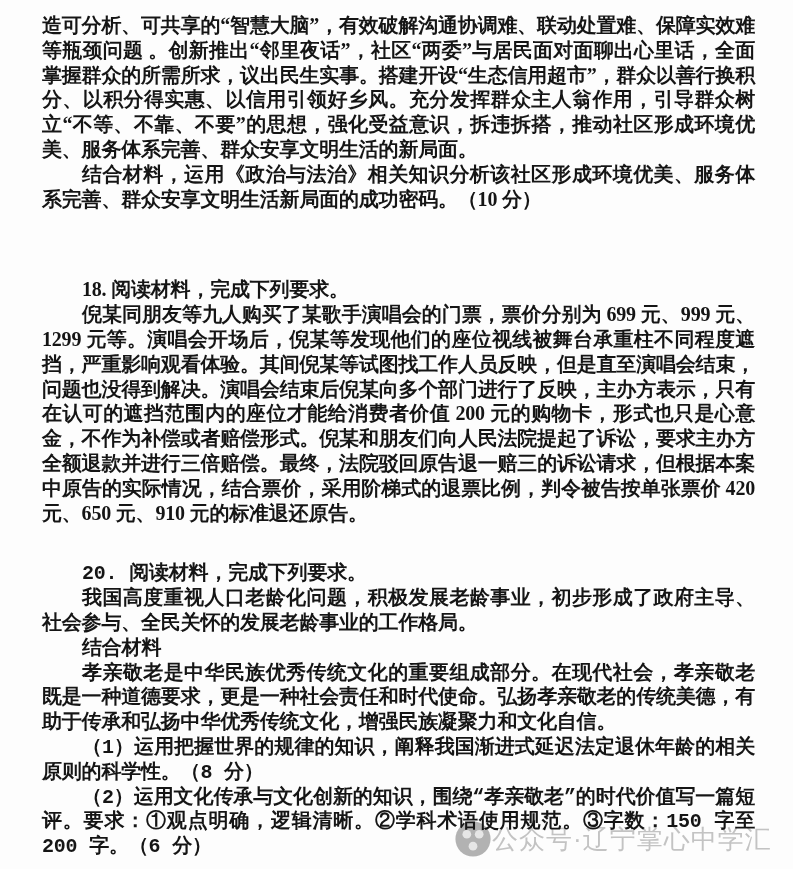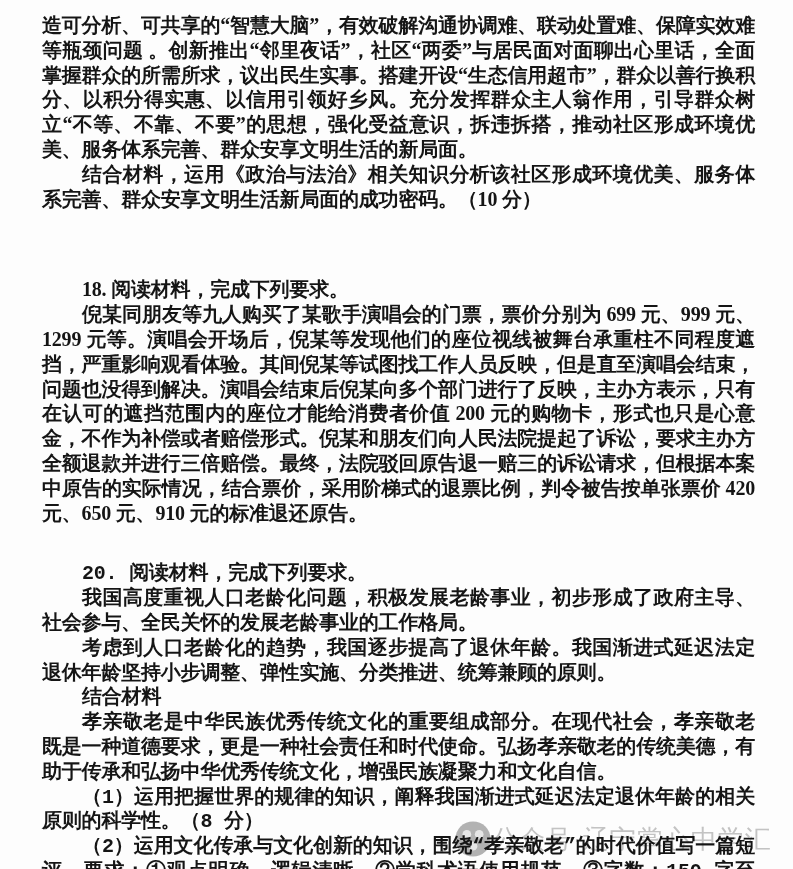--- a/index.html
+++ b/index.html
@@ -66,21 +66,20 @@
     </div>
 
     <div class="q19-block">
       <p class="para">18. 阅读材料，完成下列要求。</p>
       <p class="para">倪某同朋友等九人购买了某歌手演唱会的门票，票价分别为 699 元、999 元、1299 元等。演唱会开场后，倪某等发现他们的座位视线被舞台承重柱不同程度遮挡，严重影响观看体验。其间倪某等试图找工作人员反映，但是直至演唱会结束，问题也没得到解决。演唱会结束后倪某向多个部门进行了反映，主办方表示，只有在认可的遮挡范围内的座位才能给消费者价值 200 元的购物卡，形式也只是心意金，不作为补偿或者赔偿形式。倪某和朋友们向人民法院提起了诉讼，要求主办方全额退款并进行三倍赔偿。最终，法院驳回原告退一赔三的诉讼请求，但根据本案中原告的实际情况，结合票价，采用阶梯式的退票比例，判令被告按单张票价 420 元、650 元、910 元的标准退还原告。</p>
     </div>
 
     <div class="q20-block">
       <p class="para">20. 阅读材料，完成下列要求。</p>
       <p class="para">我国高度重视人口老龄化问题，积极发展老龄事业，初步形成了政府主导、社会参与、全民关怀的发展老龄事业的工作格局。</p>
-      <p class="para">考虑到人口老龄化的趋势，我国逐步提高了退休年龄。我国渐进式延迟法定退休年龄坚持小步调整、弹性实施、分类推进、统筹兼顾的原则。</p>
       <p class="para">结合材料</p>
       <p class="para">孝亲敬老是中华民族优秀传统文化的重要组成部分。在现代社会，孝亲敬老既是一种道德要求，更是一种社会责任和时代使命。弘扬孝亲敬老的传统美德，有助于传承和弘扬中华优秀传统文化，增强民族凝聚力和文化自信。</p>
       <p class="para">（1）运用把握世界的规律的知识，阐释我国渐进式延迟法定退休年龄的相关原则的科学性。（8 分）</p>
       <p class="para">（2）运用文化传承与文化创新的知识，围绕“孝亲敬老”的时代价值写一篇短评。要求：①观点明确，逻辑清晰。②学科术语使用规范。③字数：150 字至 200 字。（6 分）</p>
     </div>
 
   </div>
 </div>
 
 </body></html>

